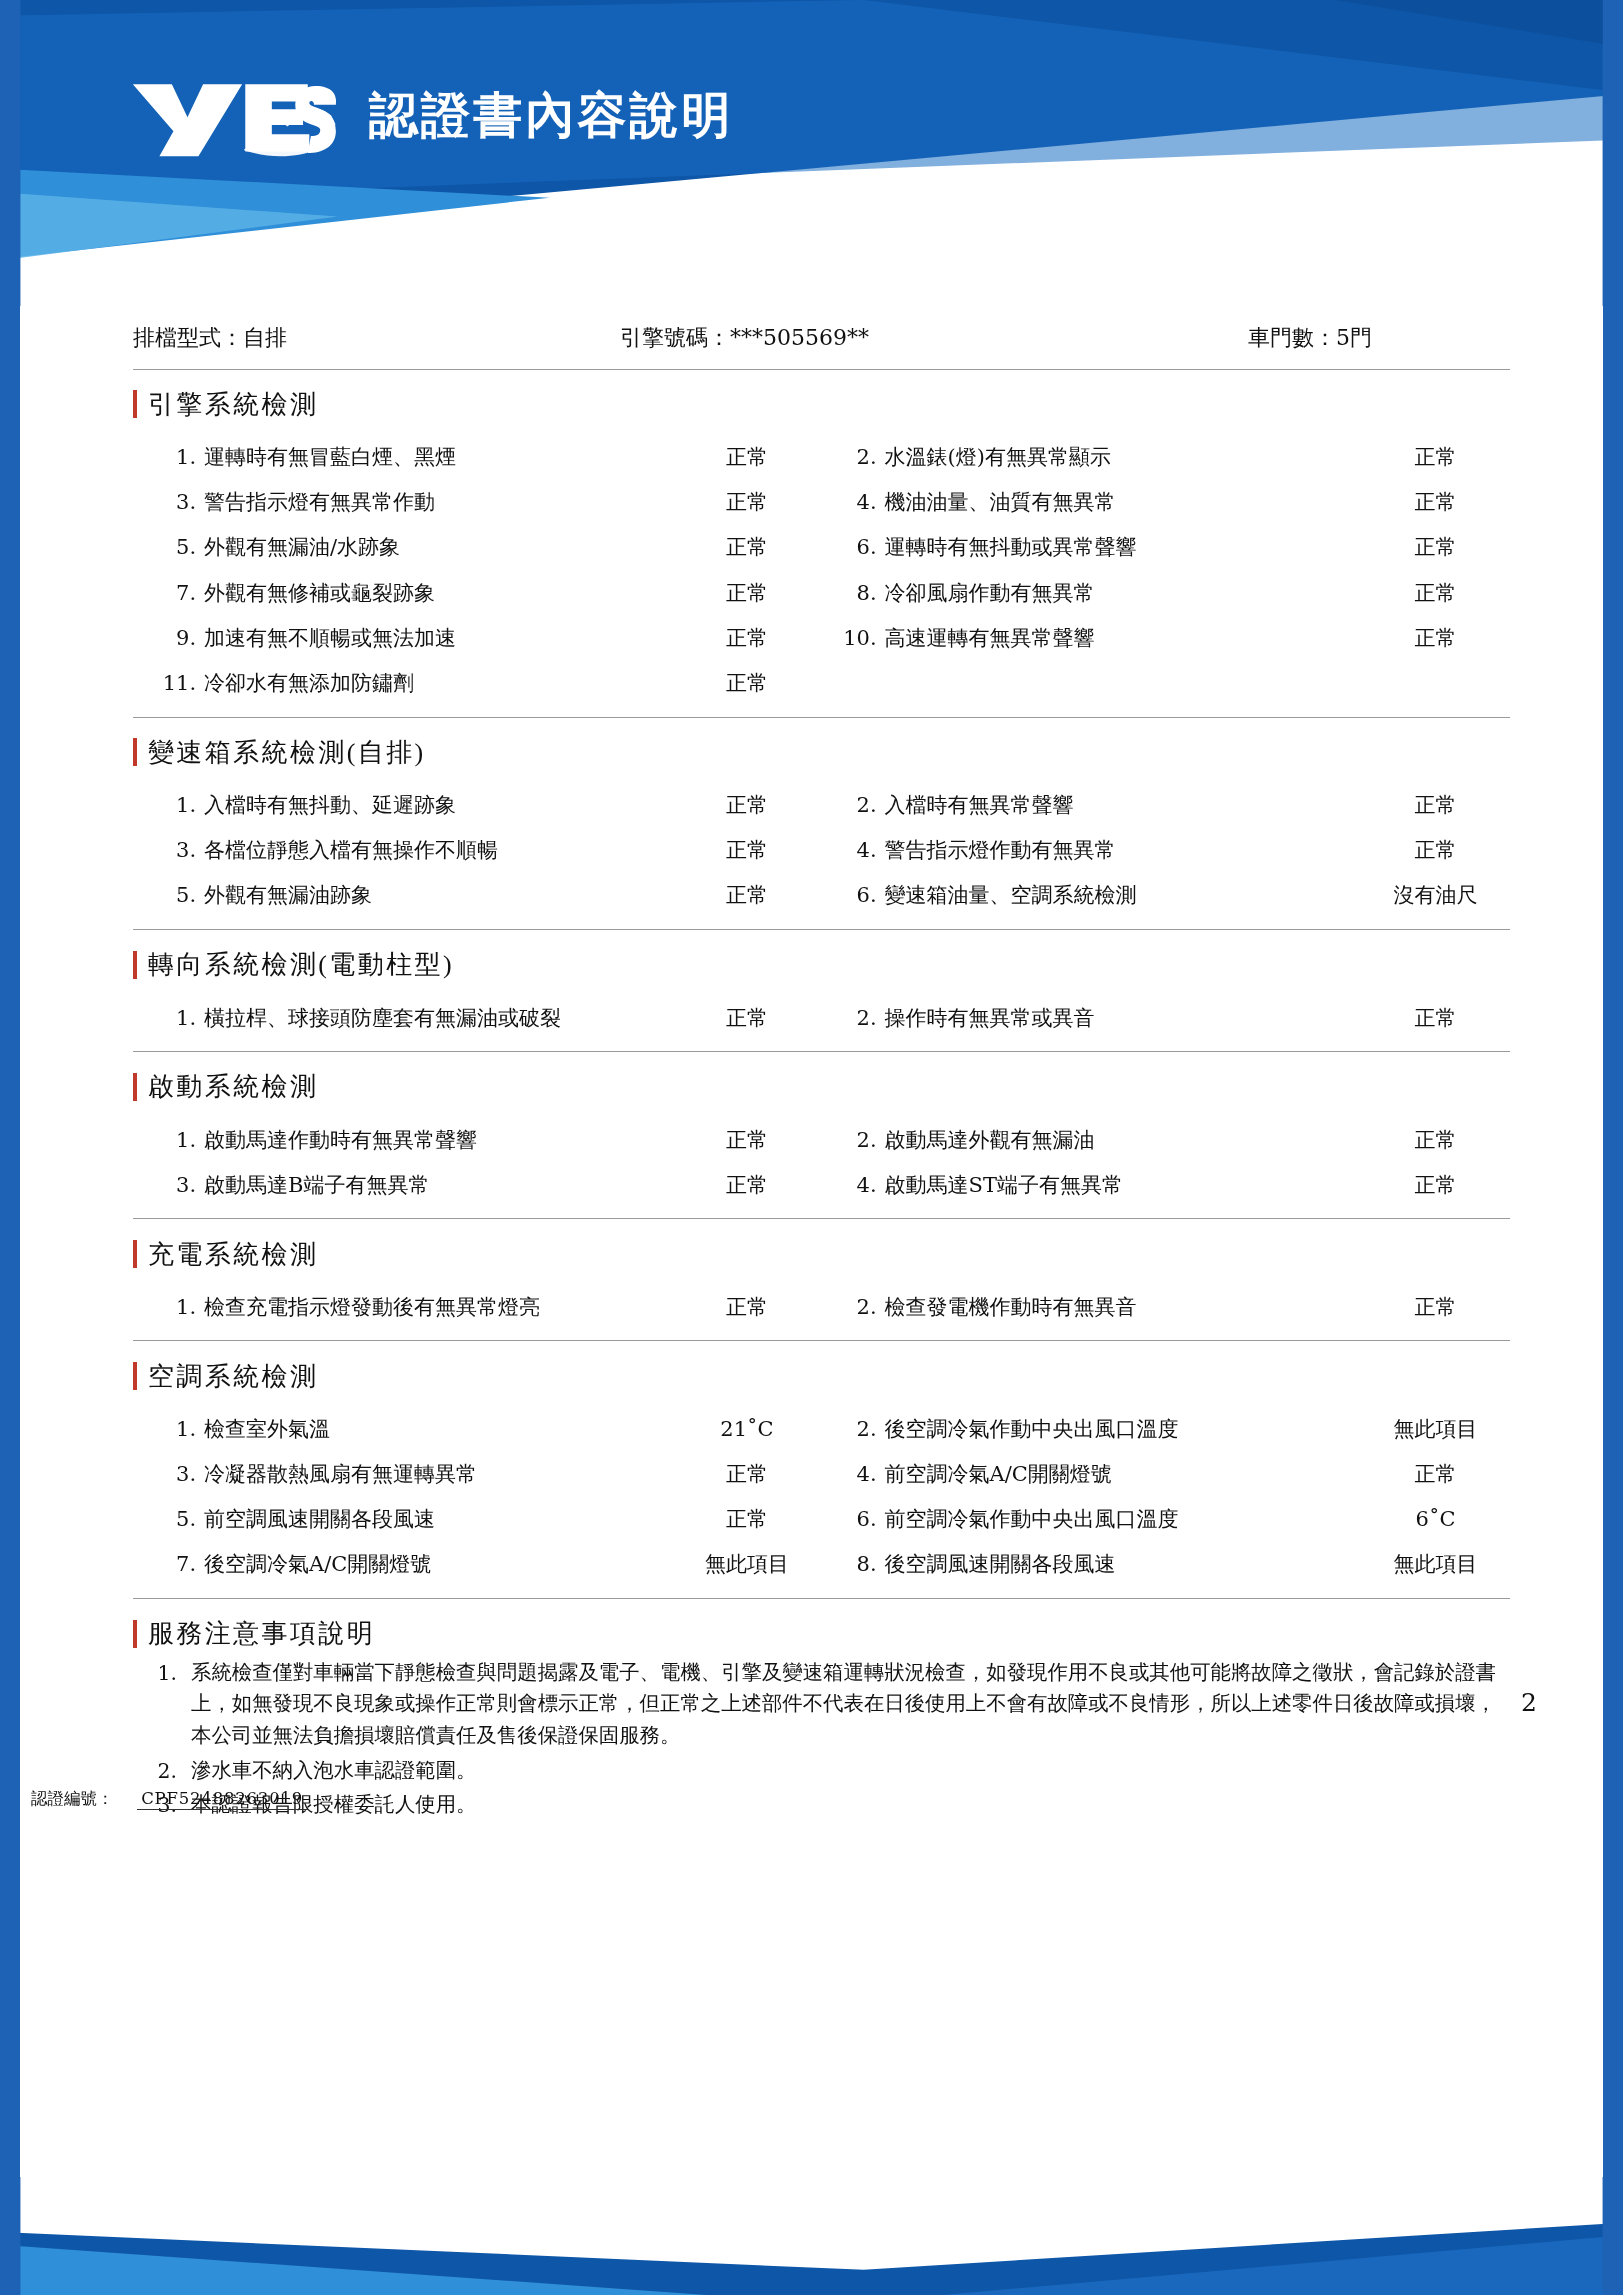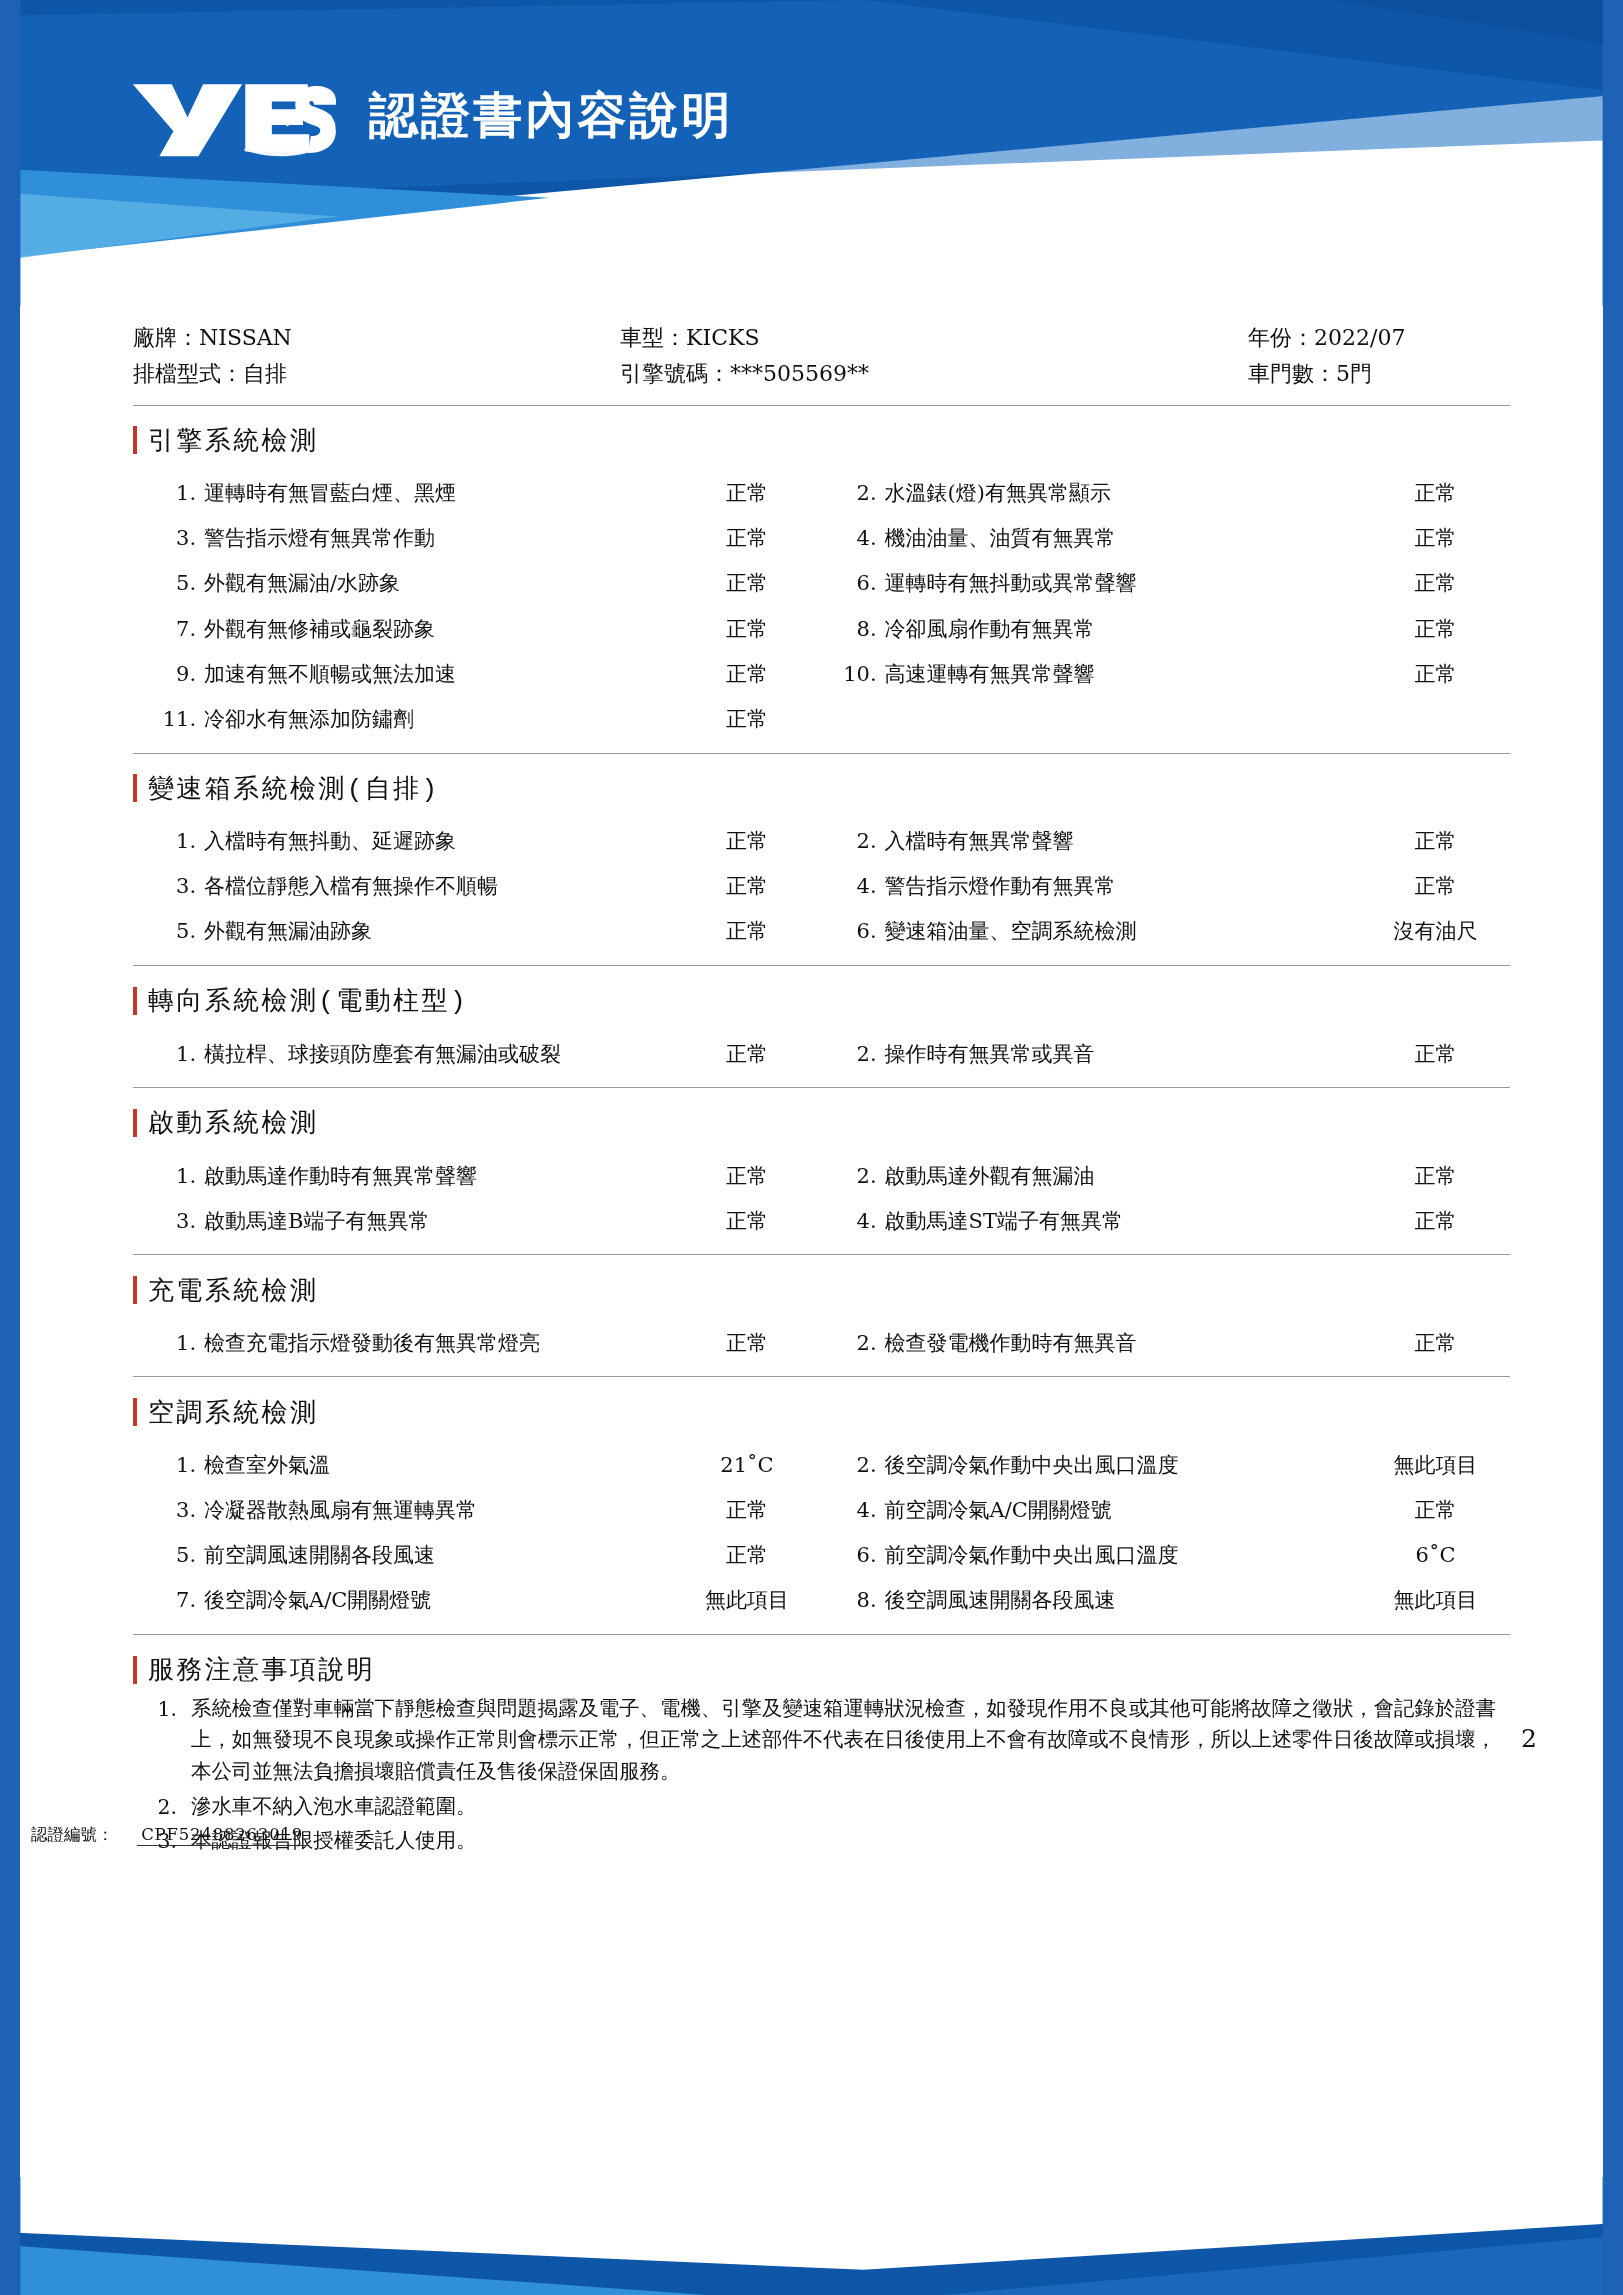--- a/index.html
+++ b/index.html
@@ -87,21 +87,21 @@
   .section-bar {
     width: 3.9px;
     height: 28px;
     background: #c0392b;
     display: inline-block;
   }
   .section-title {
     font-size: 26px;
     letter-spacing: 2.4px;
     color: #111;
-    font-family: Liberation Mono, monospace;
+    font-family: Liberation Serif, serif;
   }
   .items {
     padding: 7.9px 0 11px 0;
     border-bottom: 1.6px solid #9a9a9a;
   }
   .item-row {
     display: flex;
     align-items: baseline;
     font-size: 21px;
     padding: 8.6px 0;
@@ -219,25 +219,20 @@
         </g>
       </svg>
     </div>
     <div class="header-title">認證書內容說明</div>
   </div>
 </div>
 
 <div class="page">
 
   <div class="vehicle-info">
-    <div class="vehicle-row">
-      <div class="vi-c1">廠牌：NISSAN</div>
-      <div class="vi-c2">車型：KICKS</div>
-      <div class="vi-c3">年份：2022/07</div>
-    </div>
     <div class="vehicle-row">
       <div class="vi-c1">排檔型式：自排</div>
       <div class="vi-c2">引擎號碼：***505569**</div>
       <div class="vi-c3">車門數：5門</div>
     </div>
   </div>
 
   <div class="section">
     <div class="section-head">
       <span class="section-bar"></span>

